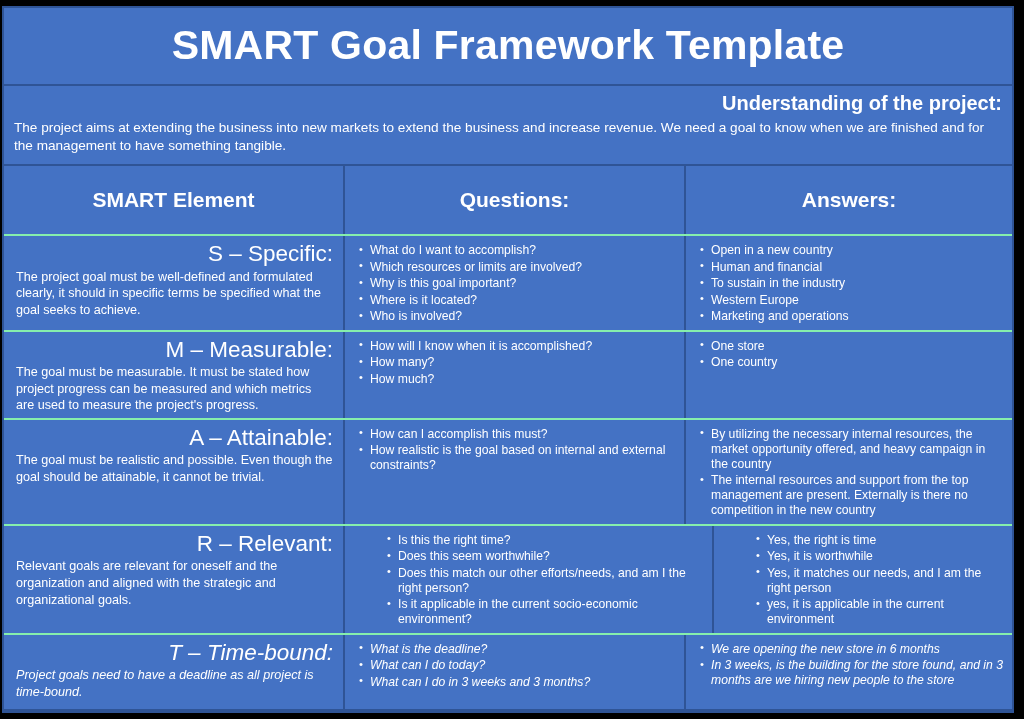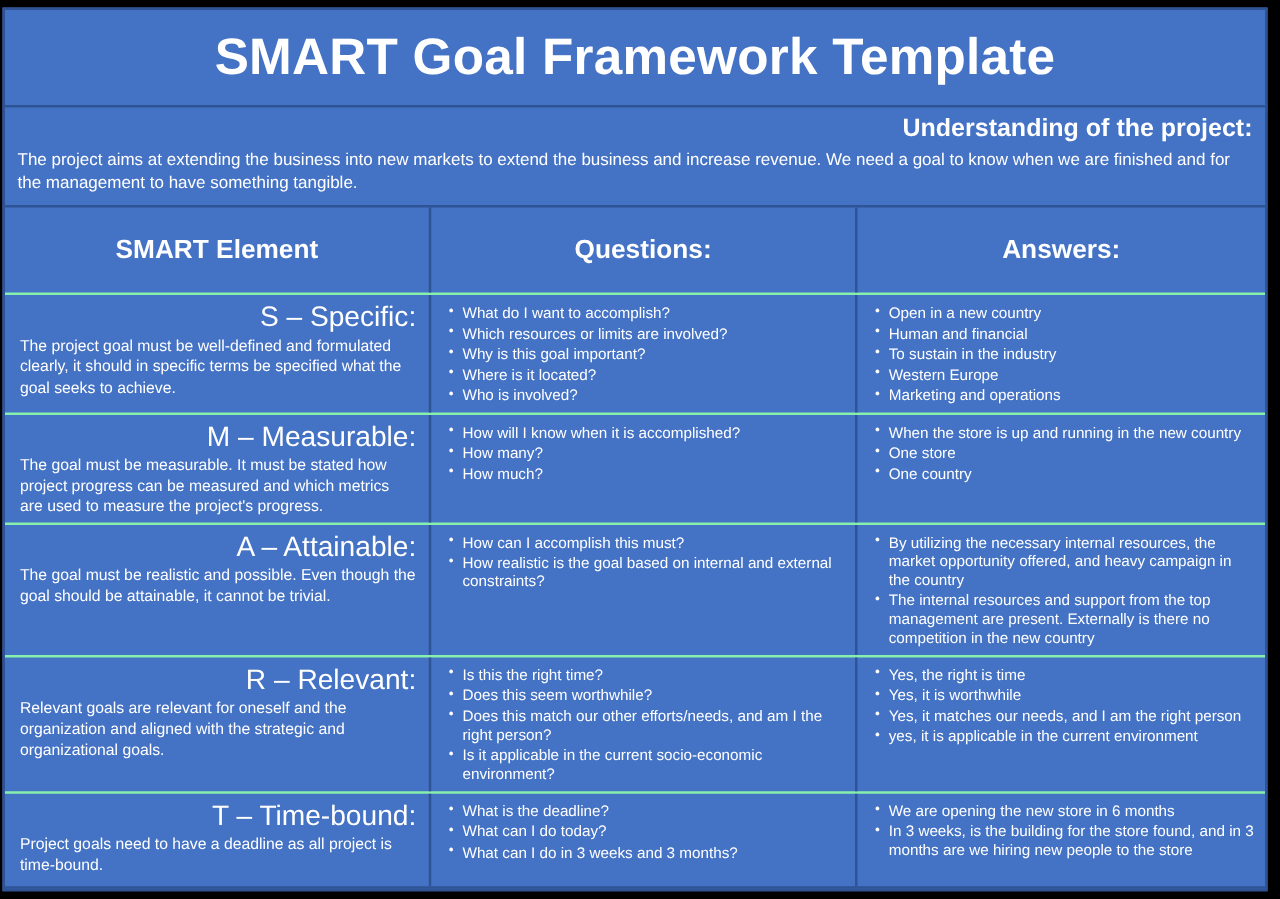--- a/index.html
+++ b/index.html
@@ -97,22 +97,22 @@
   .head-text {
     color: #ffffff;
     font-size: 21px;
     font-weight: bold;
   }
 
   
   .r-specific   { flex: 0 0 80px; }
   .r-measurable { flex: 0 0 76px; }
   .r-attainable { flex: 0 0 81px; }
-  .r-relevant   { flex: 0 0 80px; }
-  .r-timebound  { flex: 0 0 74px; }
+  .r-relevant   { flex: 0 0 80px; gap: 28px; }
+  .r-timebound  { flex: 0 0 74px; font-style: italic; }
 
   .elem-pad {
     padding: 5px 10px 4px 12px;
   }
   .elem-heading {
     color: #ffffff;
     font-size: 22.5px;
     font-weight: normal;
     line-height: 1.18;
     margin-bottom: 1px;
@@ -221,21 +221,20 @@
       </div>
       <div class="col-q">
         <ul class="bullets">
             <li>How will I know when it is accomplished?</li>
             <li>How many?</li>
             <li>How much?</li>
           </ul>
       </div>
       <div class="col-a">
         <ul class="bullets">
-            <li>When the store is up and running in the new country</li>
             <li>One store</li>
             <li>One country</li>
           </ul>
       </div>
     </div>
 
     <div class="row r-attainable">
       <div class="col-elem elem-pad">
         <div class="elem-heading">A – Attainable:</div>
         <div class="elem-desc">The goal must be realistic and possible. Even though the goal should be attainable, it cannot be trivial.</div>

